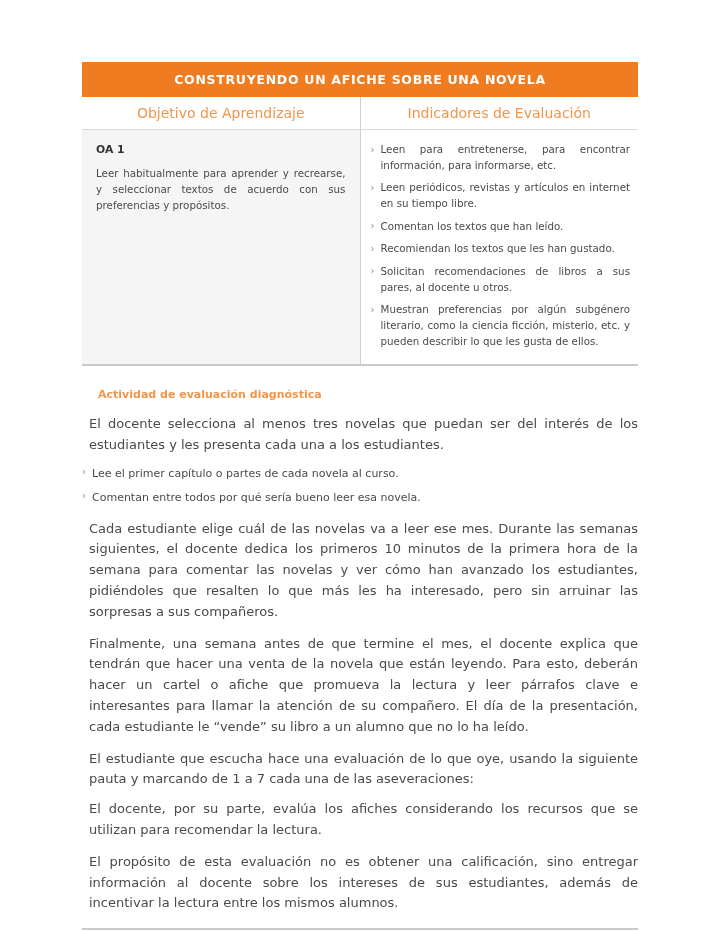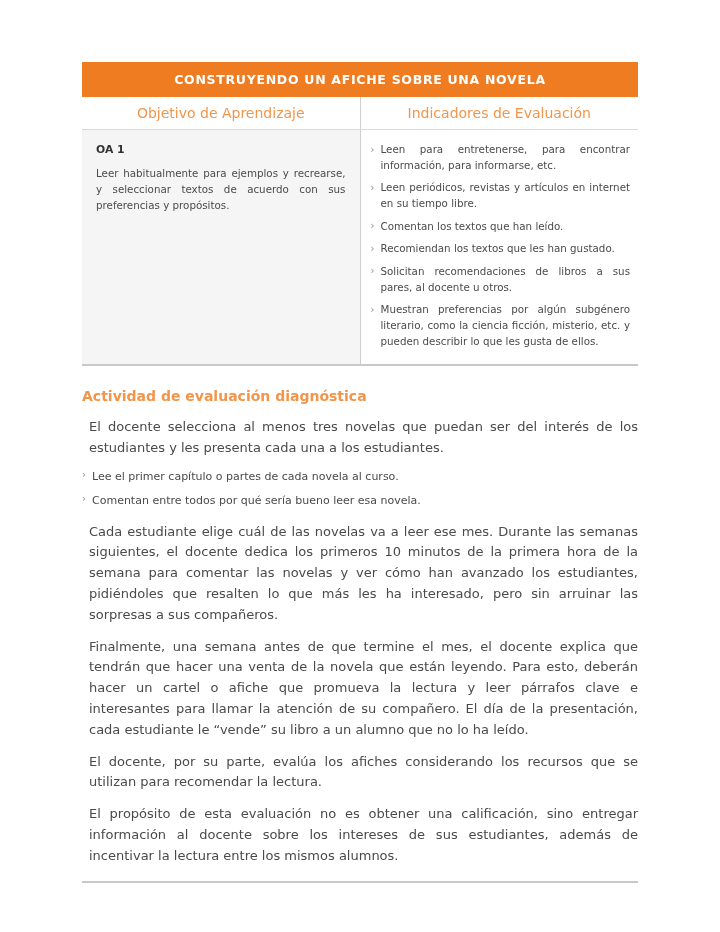--- a/index.html
+++ b/index.html
@@ -117,23 +117,23 @@
     color: #8d8d8d;
     font-size: 10px;
   }
 
   
   .section {
     margin-top: 22px;
   }
   .section-heading {
     color: #F2954A;
-    font-size: 14px;
+    font-size: 11px;
     font-weight: bold;
-    margin: 0 0 13px 0;
+    margin: 0 0 13px 16px;
   }
 
   p.para {
     margin: 0 0 11px 7px;
     font-size: 13px;
     line-height: 1.6;
     text-align: justify;
     color: #4a4a4a;
   }
   p.para.tight { margin-bottom: 9px; }
@@ -166,21 +166,21 @@
           <div class="title-bar">CONSTRUYENDO UN AFICHE SOBRE UNA NOVELA</div>
         </td>
       </tr>
       <tr>
         <td class="col-head left-head" style="width:282px;">Objetivo de Aprendizaje</td>
         <td class="col-head">Indicadores de Evaluación</td>
       </tr>
       <tr>
         <td class="body-cell oa-cell">
           <p class="oa-code">OA 1</p>
-          <p class="oa-text">Leer habitualmente para ejemplos y recrearse, y seleccionar textos de acuerdo con sus preferencias y propósitos.</p>
+          <p class="oa-text">Leer habitualmente para aprender y recrearse, y seleccionar textos de acuerdo con sus preferencias y propósitos.</p>
         </td>
         <td class="body-cell ind-cell">
           <ul class="chev">
             <li>Leen para entretenerse, para encontrar información, para informarse, etc.</li>
             <li>Leen periódicos, revistas y artículos en internet en su tiempo libre.</li>
             <li>Comentan los textos que han leído.</li>
             <li>Recomiendan los textos que les han gustado.</li>
             <li>Solicitan recomendaciones de libros a sus pares, al docente u otros.</li>
             <li>Muestran preferencias por algún subgénero literario, como la ciencia ficción, misterio, etc. y pueden describir lo que les gusta de ellos.</li>
           </ul>
@@ -194,20 +194,21 @@
 
       <p class="para tight">El docente selecciona al menos tres novelas que puedan ser del interés de los estudiantes y les presenta cada una a los estudiantes.</p>
 
       <ul class="chev body-list">
         <li>Lee el primer capítulo o partes de cada novela al curso.</li>
         <li>Comentan entre todos por qué sería bueno leer esa novela.</li>
       </ul>
 
       <p class="para">Cada estudiante elige cuál de las novelas va a leer ese mes. Durante las semanas siguientes, el docente dedica los primeros 10 minutos de la primera hora de la semana para comentar las novelas y ver cómo han avanzado los estudiantes, pidiéndoles que resalten lo que más les ha interesado, pero sin arruinar las sorpresas a sus compañeros.</p>
       <p class="para">Finalmente, una semana antes de que termine el mes, el docente explica que tendrán que hacer una venta de la novela que están leyendo. Para esto, deberán hacer un cartel o afiche que promueva la lectura y leer párrafos clave e interesantes para llamar la atención de su compañero. El día de la presentación, cada estudiante le “vende” su libro a un alumno que no lo ha leído.</p>
+      <p class="para tight">El estudiante que escucha hace una evaluación de lo que oye, usando la siguiente pauta y marcando de 1 a 7 cada una de las aseveraciones:</p>
 
 
       <p class="para">El docente, por su parte, evalúa los afiches considerando los recursos que se utilizan para recomendar la lectura.</p>
       <p class="para">El propósito de esta evaluación no es obtener una calificación, sino entregar información al docente sobre los intereses de sus estudiantes, además de incentivar la lectura entre los mismos alumnos.</p>
 
       <hr class="bottom-rule">
     </div>
 
   </div>
 </div>

